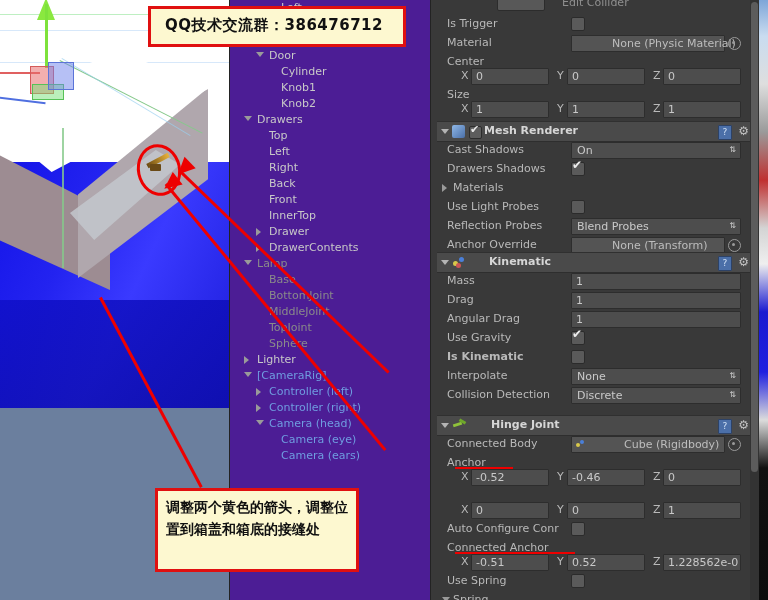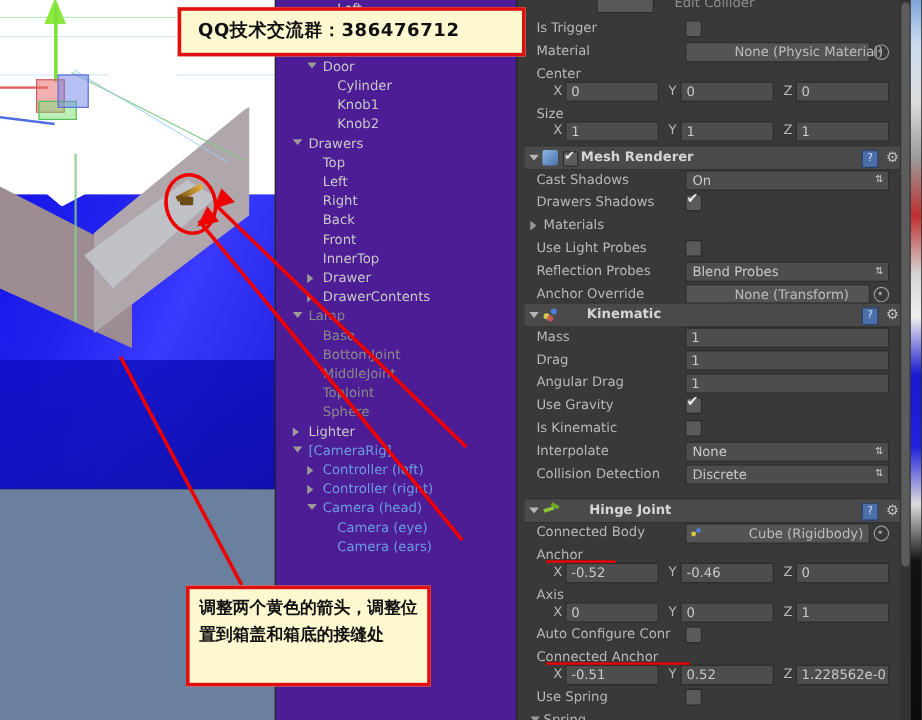--- a/index.html
+++ b/index.html
@@ -85,21 +85,21 @@
   .editcol{position:absolute;left:60px;top:-8px;width:46px;height:17px;background:#585858;border:1px solid #2c2c2c;border-radius:2px;}
 
   
   .iscroll{position:absolute;right:9px;top:0;width:9px;height:600px;background:#333;}
   .ithumb{position:absolute;right:10px;top:2px;width:7px;height:470px;background:#5c5c5c;border-radius:4px;}
   .edge-strip{position:absolute;right:0;top:0;width:9px;height:600px;
     background:linear-gradient(to bottom,#7ea6d8 0%,#c9dcf0 6%,#dedede 14%,#9a9a9a 22%,#c03030 30%,#d4d4d4 38%,#efefef 44%,#1a1ad0 52%,#2020e0 62%,#dcdcdc 70%,#111 78%,#0c0c0c 100%);}
 
   
   .note{position:absolute;background:#fdf8d0;border:3px solid #e01010;color:#111;font-family:"DejaVu Sans","Liberation Sans",sans-serif;}
-  #note-top{left:148px;top:6px;width:252px;height:35px;padding-left:32px;}
+  #note-top{left:148px;top:6px;width:252px;height:35px;}
   #note-top .ntxt{position:absolute;left:14px;top:7px;font-size:15px;font-weight:bold;letter-spacing:.5px;}
   #note-bottom{left:155px;top:488px;width:198px;height:78px;}
   #note-bottom .ntxt{position:absolute;left:8px;top:5px;font-size:14px;font-weight:bold;line-height:22px;}
 
   .redline{position:absolute;background:#ee0000;height:3px;transform-origin:0 0;}
   .ellipse{position:absolute;border:3px solid #ee0000;border-radius:50%;}
   .arrowhead{position:absolute;width:0;height:0;}
   .underline{position:absolute;background:#ee0000;height:2px;}
 </style>
 </head>
@@ -386,21 +386,21 @@
     <div class="frow" style="position:absolute;left:0;top:309px;width:317px;">
       <div class="flabel">Angular Drag</div>
       <div class="ffield" style="left:134px;width:168px;">
           <div class="ftxt">1</div>
         </div>
     </div>
     <div class="frow" style="position:absolute;left:0;top:328px;width:317px;">
       <div class="flabel">Use Gravity</div>
       <div class="fchk on" style="left:134px;"></div>
     </div>
-    <div class="frow" style="position:absolute;left:0;top:347px;width:317px;">
+    <div class="frow" style="position:absolute;left:0;top:347px;width:317px;font-weight:bold;">
       <div class="flabel">Is Kinematic</div>
       <div class="fchk" style="left:134px;"></div>
     </div>
     <div class="frow" style="position:absolute;left:0;top:366px;width:317px;">
       <div class="flabel">Interpolate</div>
       <div class="fdrop" style="left:134px;width:168px;">
         <div class="dtxt">None</div>
         <div class="darr">⇅</div>
       </div>
     </div>
@@ -446,23 +446,20 @@
       <div class="axl" style="left:120px;">Y</div>
       <div class="ffield" style="left:130px;width:76px;">
           <div class="ftxt">-0.46</div>
         </div>
       <div class="axl" style="left:216px;">Z</div>
       <div class="ffield" style="left:226px;width:76px;">
           <div class="ftxt">0</div>
         </div>
     </div>
 
-    <div class="frow" style="position:absolute;left:0;top:486px;width:317px;">
-      <div class="flabel">Axis</div>
-    </div>
     <div class="frow" style="position:absolute;left:0;top:500px;width:317px;">
       <div class="axl" style="left:24px;">X</div>
       <div class="ffield" style="left:34px;width:76px;">
           <div class="ftxt">0</div>
         </div>
       <div class="axl" style="left:120px;">Y</div>
       <div class="ffield" style="left:130px;width:76px;">
           <div class="ftxt">0</div>
         </div>
       <div class="axl" style="left:216px;">Z</div>

